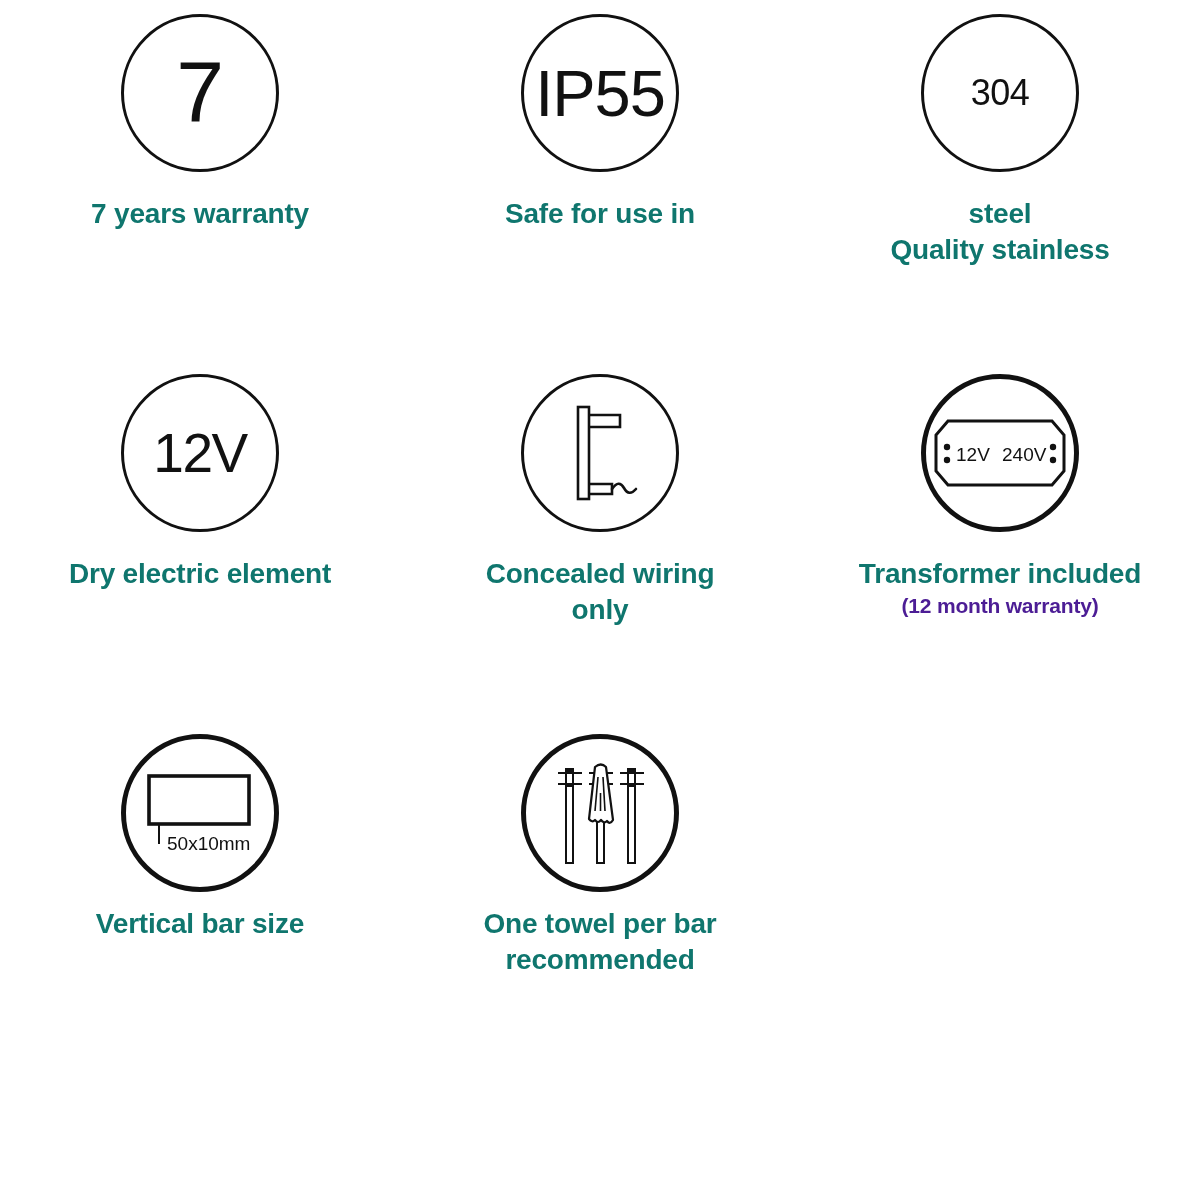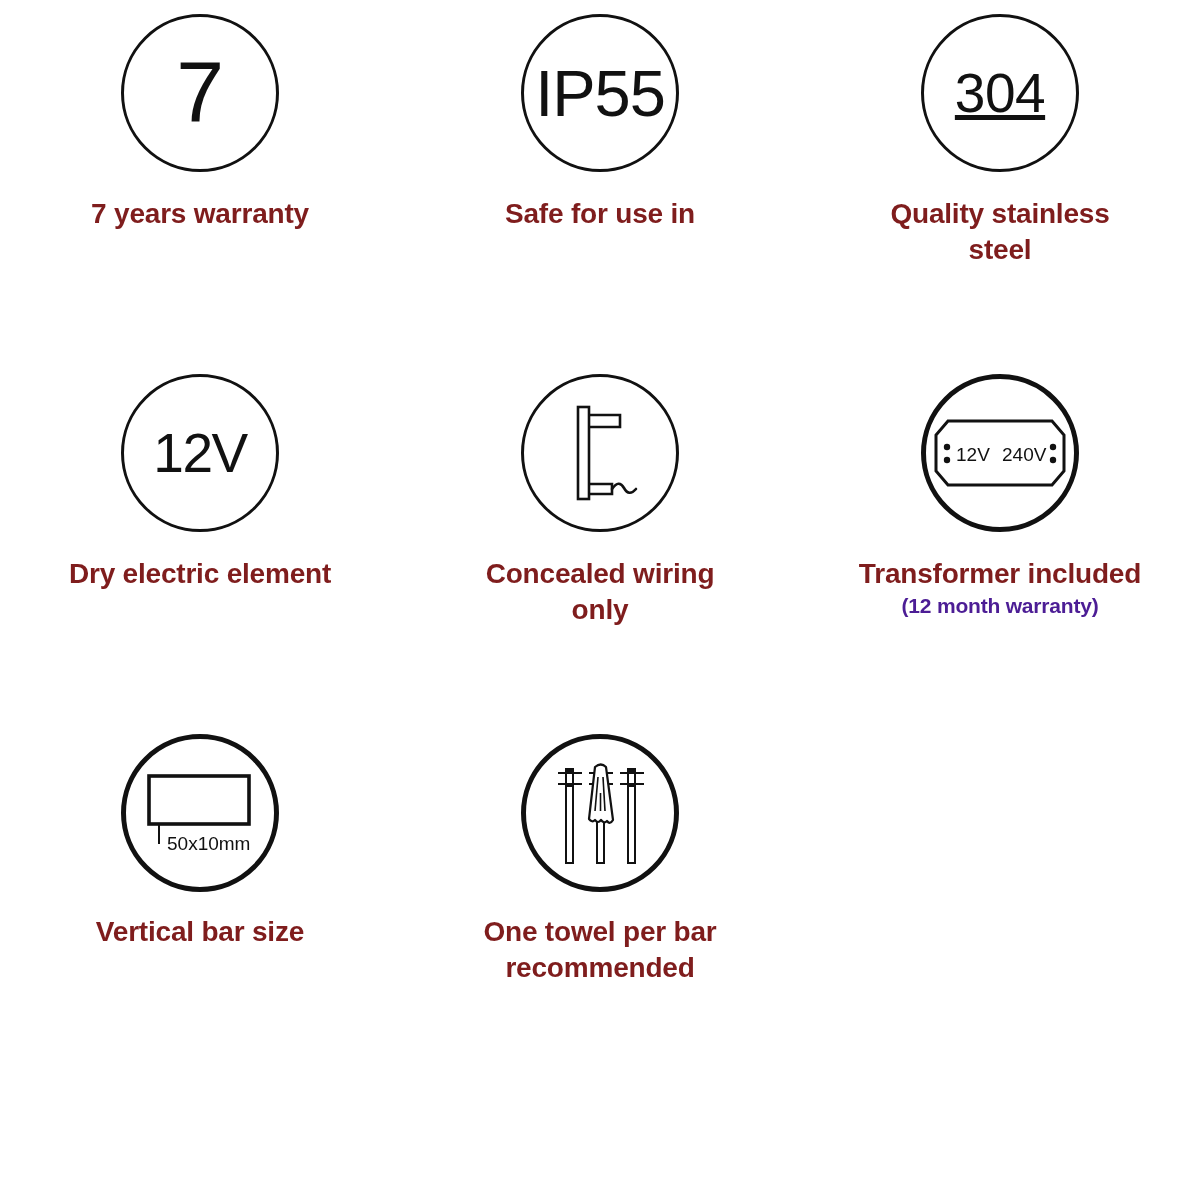--- a/index.html
+++ b/index.html
@@ -50,46 +50,46 @@
   }
   .badge-text {
     font-family: "Liberation Sans", sans-serif;
     font-weight: 400;
     letter-spacing: -0.5px;
     color: #111111;
     line-height: 1;
   }
   .t-7    { font-size: 86px; transform: translateY(-2px); }
   .t-ip55 { font-size: 65px; letter-spacing: -1px; }
-  .t-304  { font-size: 55px; letter-spacing: -0.5px; text-decoration: underline; }
+  .t-304  { font-size: 36px; letter-spacing: -0.5px; }
   .t-12v  { font-size: 55px; letter-spacing: -1.5px; }
 
   .labels {
     margin-top: 24px;
     width: 330px;
     text-align: center;
   }
   .label {
     font-family: "Liberation Sans", sans-serif;
     font-weight: bold;
     font-size: 28px;
     line-height: 1.28;
-    color: #7f1d1d;
+    color: #0f766e;
     letter-spacing: -0.2px;
   }
   .sublabel {
     font-family: "Liberation Sans", sans-serif;
     font-weight: bold;
     font-size: 21px;
     line-height: 1.2;
     color: #4c1d95;
     margin-top: 1px;
     letter-spacing: -0.2px;
   }
-  .row3 .labels { margin-top: 22px; }
+  .row3 .labels { margin-top: 14px; }
   svg { display: block; }
 </style>
 </head>
 <body>
 
 <div class="grid">
 
   <div class="cell">
     <div class="badge">
       <span class="badge-text t-7">7</span>
@@ -106,22 +106,22 @@
     <div class="labels">
       <div class="label">Safe for use in</div>
     </div>
   </div>
 
   <div class="cell">
     <div class="badge">
       <span class="badge-text t-304">304</span>
     </div>
     <div class="labels">
+      <div class="label">steel</div>
       <div class="label">Quality stainless</div>
-      <div class="label">steel</div>
     </div>
   </div>
 
   <div class="cell">
     <div class="badge">
       <span class="badge-text t-12v">12V</span>
     </div>
     <div class="labels">
       <div class="label">Dry electric element</div>
     </div>

